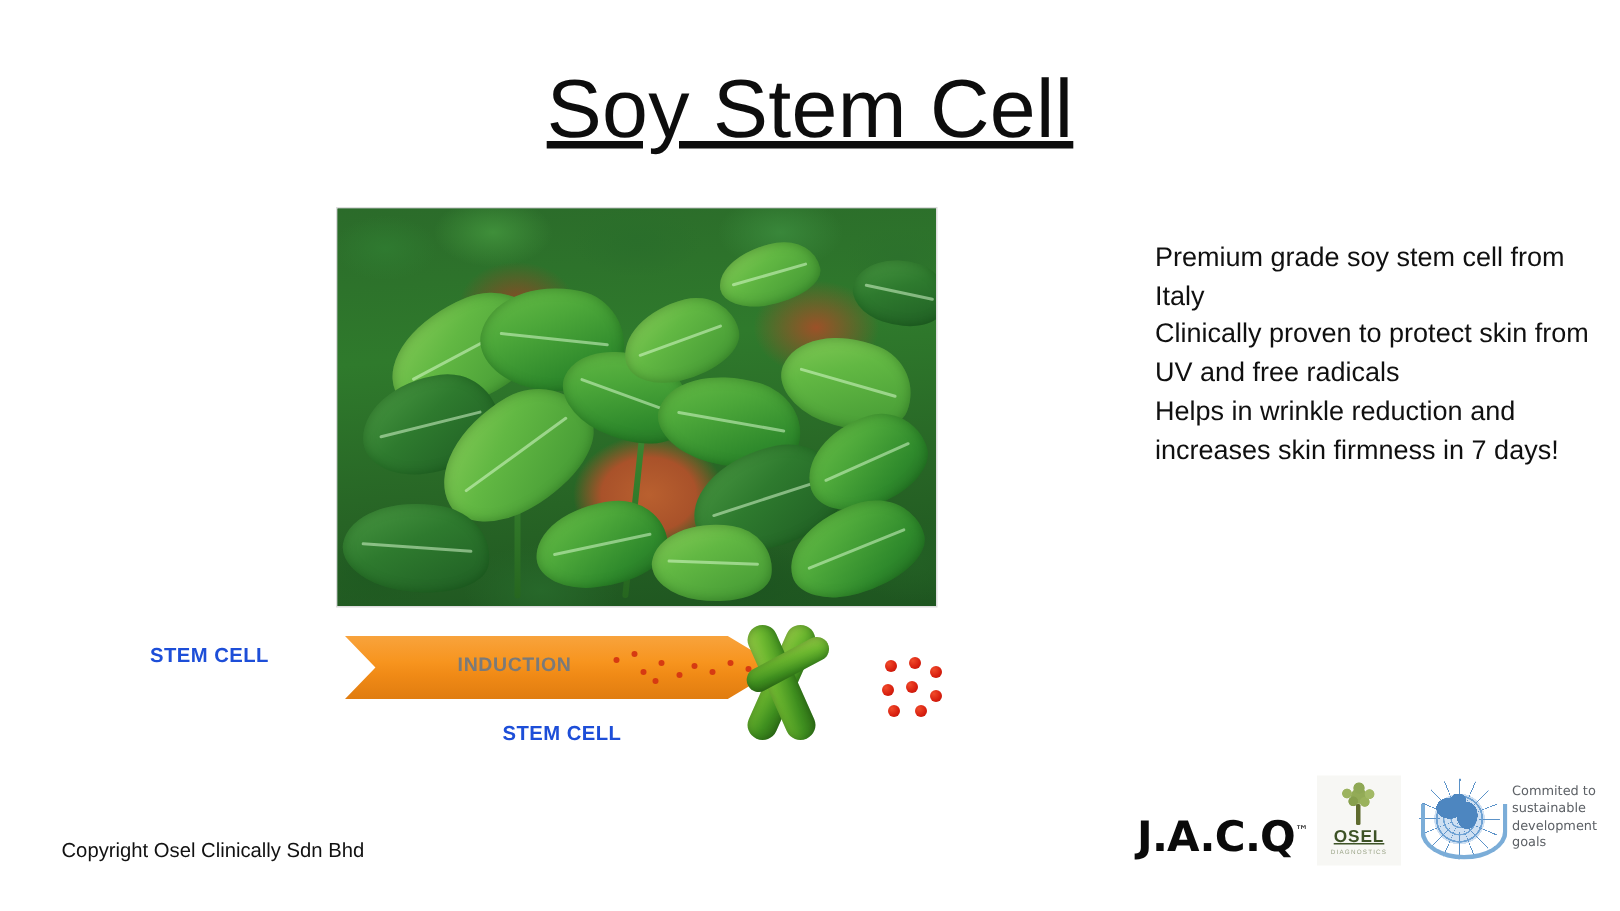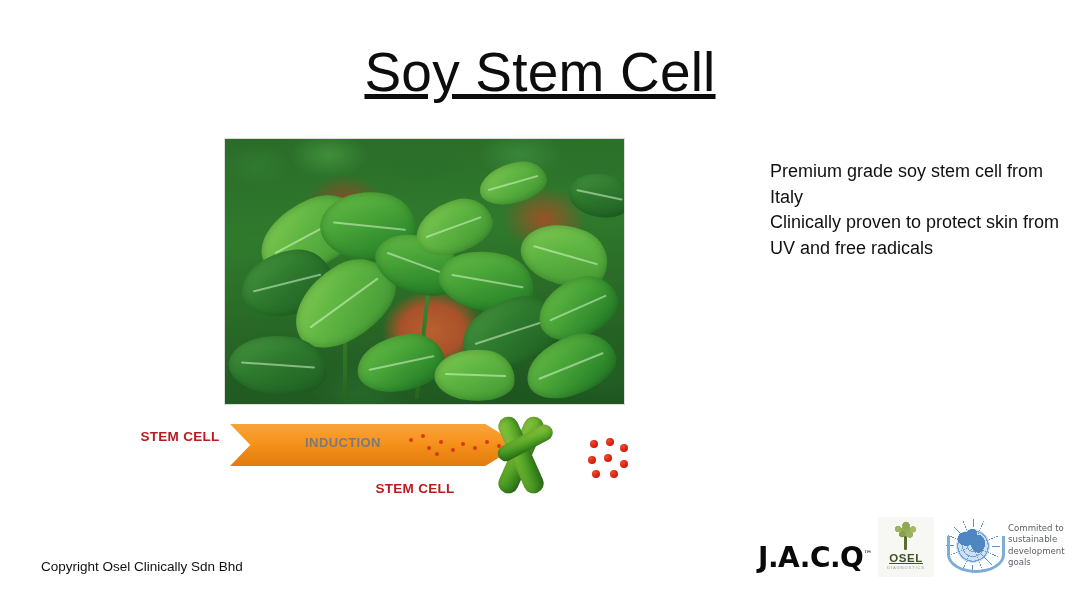--- a/index.html
+++ b/index.html
@@ -54,22 +54,22 @@
     content:"";position:absolute;left:12%;top:48%;width:76%;height:1.5px;
     background:rgba(225,255,215,0.5);transform:rotate(-6deg);border-radius:2px;
   }
   .leaf.dk{background:linear-gradient(145deg,#4f9e46 0%,#2e7a2e 45%,#1d5a22 100%);}
   .leaf.lt{background:linear-gradient(145deg,#8ed05c 0%,#62b843 40%,#3e9331 100%);}
   .stemline{position:absolute;background:linear-gradient(180deg,#3c8a33,#26661f);border-radius:2px;}
 
   
   .diagram{position:absolute;left:100px;top:408px;width:560px;height:100px;}
   .dlabel{
-    position:absolute;font-size:13.5px;font-weight:bold;color:#b91c1c;
-    letter-spacing:0.3px;line-height:1.35;text-align:center;
+    position:absolute;font-size:13.5px;font-weight:bold;color:#1d4ed8;
+    letter-spacing:0.3px;line-height:1.35;
   }
   .dlabel.left{left:0px;top:20px;width:160px;}
   .dlabel.right{left:425px;top:20px;width:150px;}
   .dlabel.bottom{left:235px;top:72px;width:160px;}
 
   .arrowwrap{position:absolute;left:130px;top:16px;width:290px;height:42px;}
   .arrowbody{
     position:absolute;inset:0;
     background:linear-gradient(180deg,#f8a33c 0%,#f7941e 42%,#f08a16 62%,#e07c10 100%);
     clip-path:polygon(0% 0%, 88% 0%, 100% 50%, 88% 100%, 0% 100%, 7% 50%);
@@ -250,20 +250,21 @@
       </div>
     </div>
 
 
     <div class="dlabel bottom">STEM CELL</div>
   </div>
 
   <div class="body">
     <p>Premium grade soy stem cell from Italy</p>
     <p>Clinically proven to protect skin from UV and free radicals</p>
+    <p>Helps in wrinkle reduction and increases skin firmness in 7 days!</p>
   </div>
 
   <div class="copyright">Copyright Osel Clinically Sdn Bhd</div>
 
   <div class="logos">
 
     <div class="jacq"><span>J.A.C.Q</span><sup>™</sup></div>
 
     <div class="osel">
       <div class="tree">

